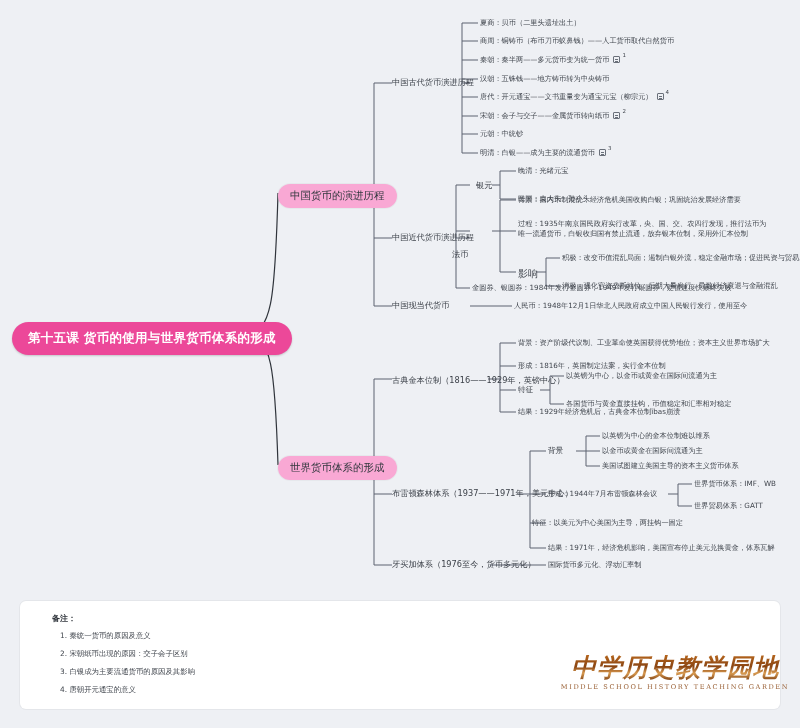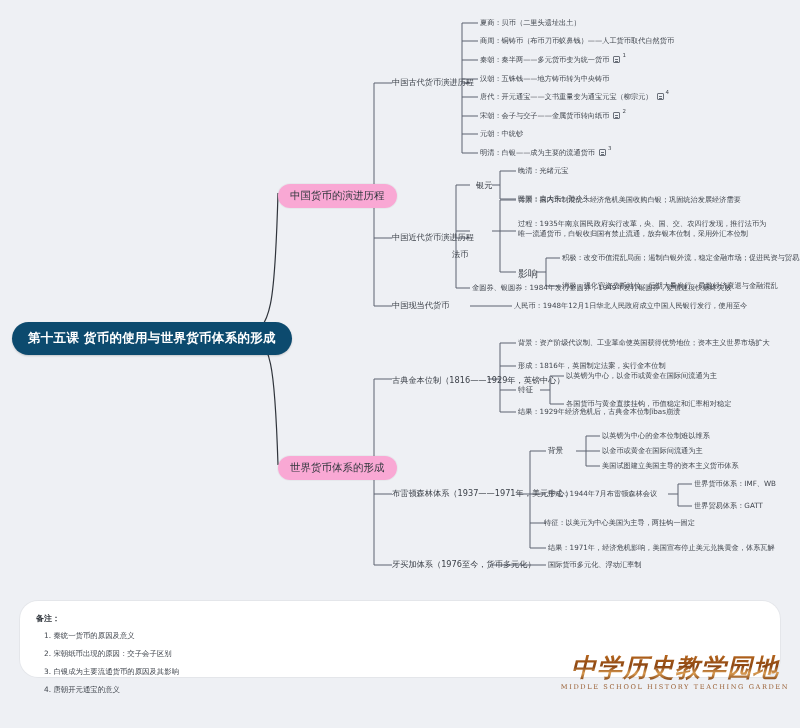--- a/index.html
+++ b/index.html
@@ -55,25 +55,25 @@
   }
   .notemark sup {
     position: absolute; left: 8px; top: -5px;
     font-size: 5.5px; color: #41464e;
   }
 
   
   .footer {
     position: absolute;
     left: 20px; top: 601px;
-    width: 760px; height: 76px;
+    width: 760px; height: 108px;
     background: #fff;
-    border-radius: 18px;
+    border-radius: 6px;
     box-shadow: 0 0 0 1px rgba(0,0,0,.04);
-    padding: 12px 16px;
+    padding: 12px 32px;
   }
   .footer-title { font-size: 8px; color: #2f343b; font-weight: bold; margin-bottom: 7px; }
   .footer-item { font-size: 7.4px; color: #41464e; margin: 0 0 8px 8px; }
 
   
   .watermark {
     position: absolute; right: 10px; top: 655px;
     width: 230px; text-align: center; pointer-events: none;
   }
   .wm-cn {
@@ -130,21 +130,21 @@
       <path d="M518,494 H530 M530,451 V548 M530,451 H546 M530,494 H546 M530,523 H546 M530,548 H546"></path>
 
       <path d="M576,451 H586 M586,436 V466 M586,436 H600 M586,451 H600 M586,466 H600"></path>
 
       <path d="M668,494 H678 M678,484 V506 M678,484 H692 M678,506 H692"></path>
 
       <path d="M490,565 H546"></path>
     </g>
   </svg>
 
-  <div class="node root" style="background: #0c4a6e;">第十五课 货币的使用与世界货币体系的形成</div>
+  <div class="node root" style="background: #ec4899;">第十五课 货币的使用与世界货币体系的形成</div>
 
   <div class="node lvl2" style="left:278px; top:184px;">中国货币的演进历程</div>
   <div class="node lvl2" style="left:278px; top:456px;">世界货币体系的形成</div>
 
   <div class="node lvl3" style="left:392px; top:77px;">中国古代货币演进历程</div>
   <div class="node lvl3" style="left:392px; top:232px;">中国近代货币演进历程</div>
   <div class="node lvl3" style="left:392px; top:300px;">中国现当代货币</div>
 
   <div class="node leaf" style="left:480px; top:18px;"><span>夏商：贝币（二里头遗址出土）</span></div>
   <div class="node leaf" style="left:480px; top:36px;"><span>商周：铜铸币（布币刀币蚁鼻钱）——人工货币取代自然货币</span></div>
@@ -183,21 +183,21 @@
 
   <div class="node lvl3" style="left:548px; top:446px; font-size:7.6px;">背景</div>
   <div class="node leaf" style="left:602px; top:431px;">以英镑为中心的金本位制难以维系</div>
   <div class="node leaf" style="left:602px; top:446px;">以金币或黄金在国际间流通为主</div>
   <div class="node leaf" style="left:602px; top:461px;">美国试图建立美国主导的资本主义货币体系</div>
 
   <div class="node leaf" style="left:548px; top:489px;">形成：1944年7月布雷顿森林会议</div>
   <div class="node leaf" style="left:694px; top:479px;">世界货币体系：IMF、WB</div>
   <div class="node leaf" style="left:694px; top:501px;">世界贸易体系：GATT</div>
 
-  <div class="node leaf" style="left:544px; top:518px;">特征：以美元为中心美国为主导，两挂钩一固定</div>
+  <div class="node leaf" style="left:532px; top:518px;">特征：以美元为中心美国为主导，两挂钩一固定</div>
   <div class="node leaf" style="left:548px; top:543px;">结果：1971年，经济危机影响，美国宣布停止美元兑换黄金，体系瓦解</div>
 
   <div class="node leaf" style="left:548px; top:560px;">国际货币多元化、浮动汇率制</div>
 
   <div class="footer">
     <div class="footer-title">备注：</div>
     <div class="footer-item">1. 秦统一货币的原因及意义</div>
     <div class="footer-item">2. 宋朝纸币出现的原因：交子会子区别</div>
     <div class="footer-item">3. 白银成为主要流通货币的原因及其影响</div>
     <div class="footer-item">4. 唐朝开元通宝的意义</div>

